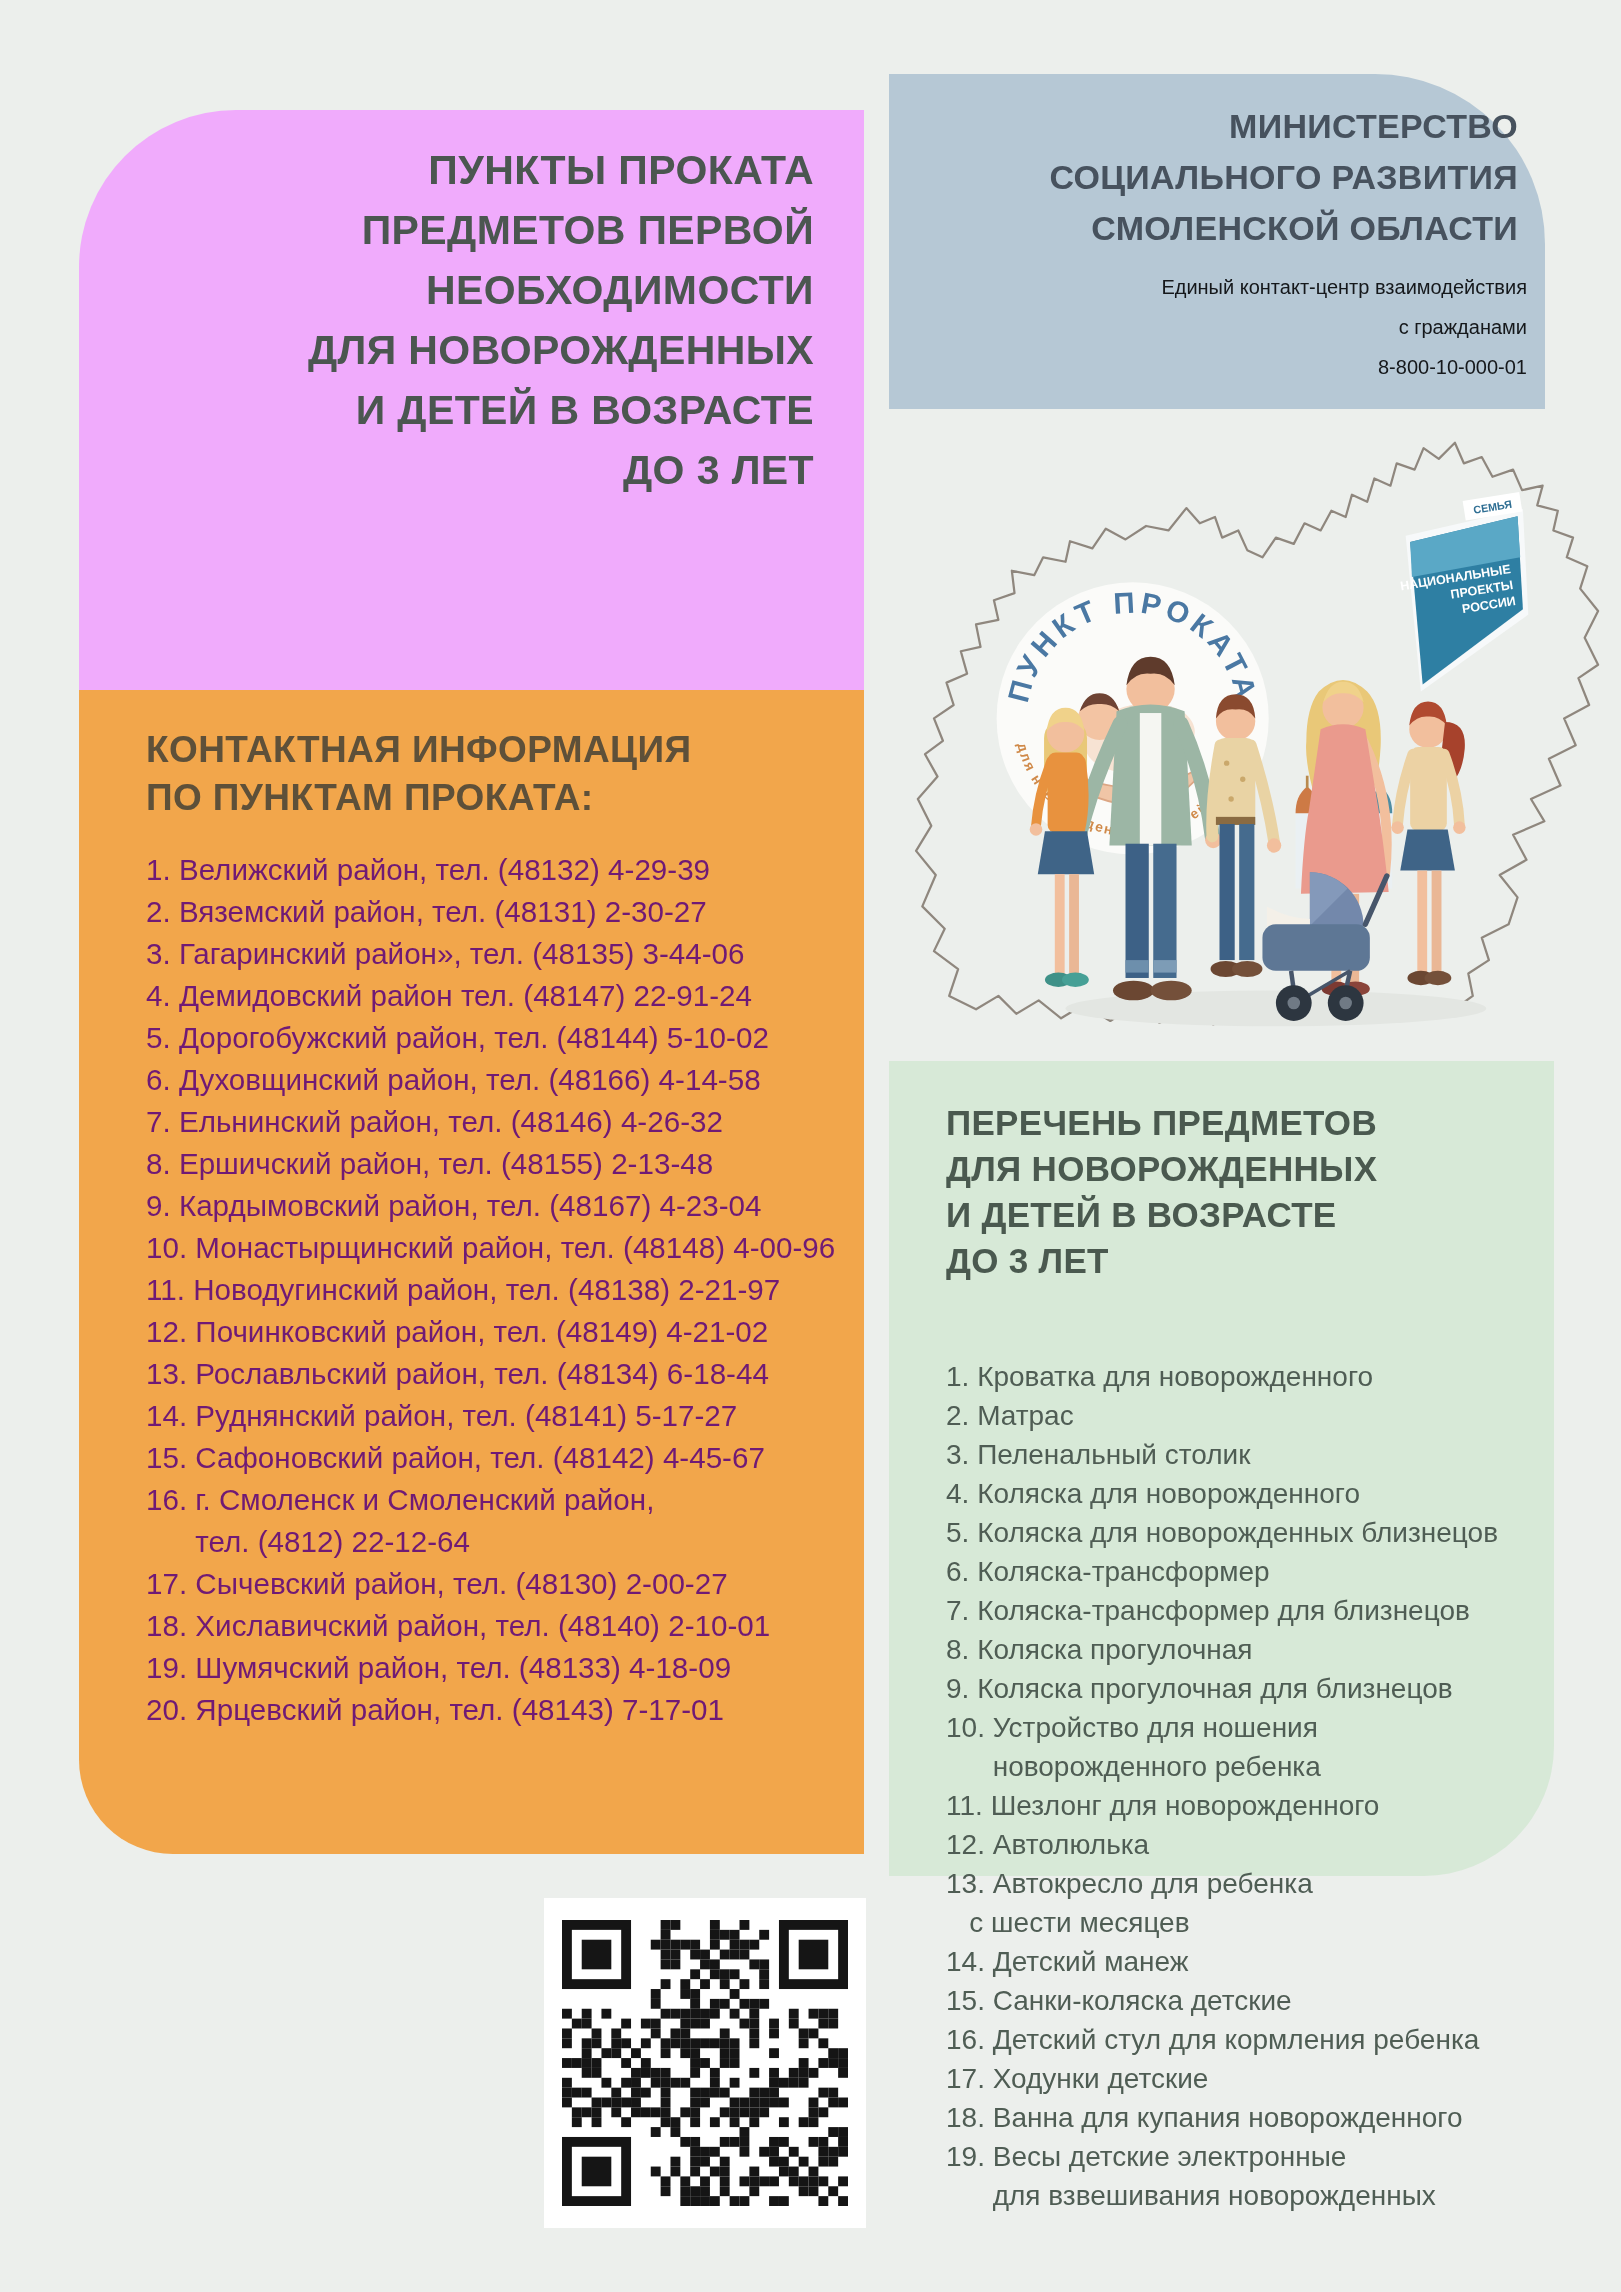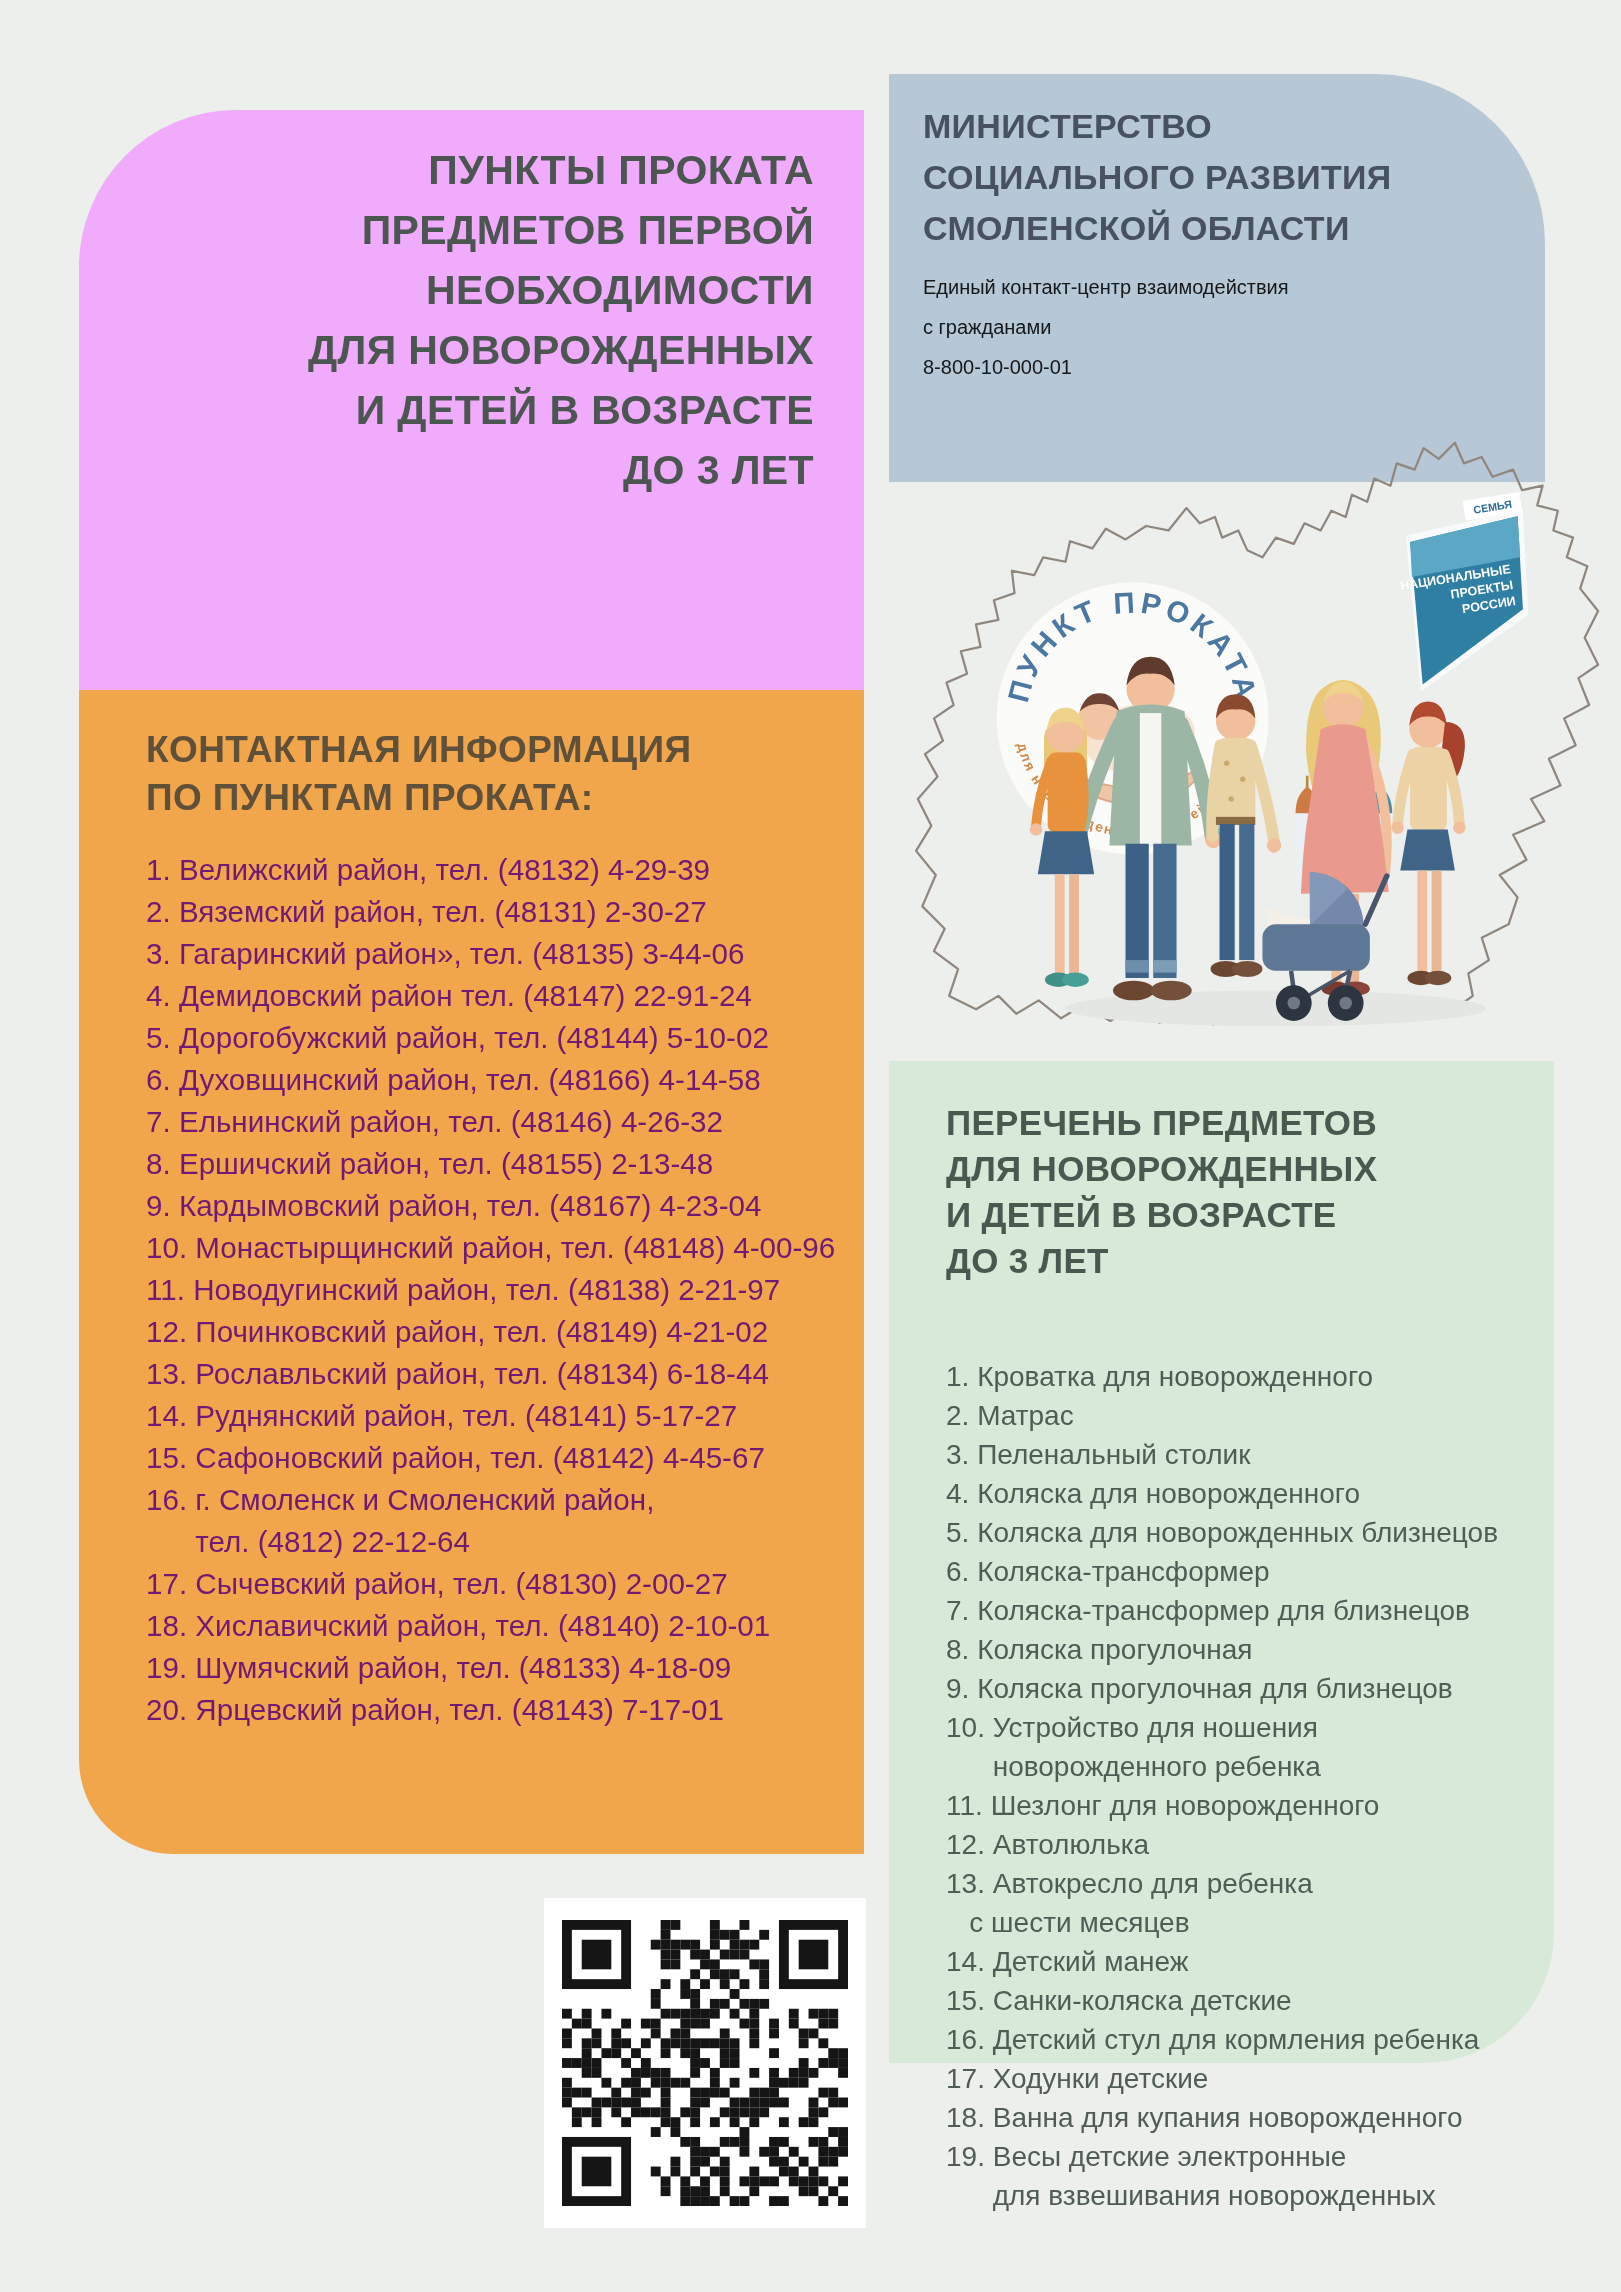--- a/index.html
+++ b/index.html
@@ -22,22 +22,23 @@
     position:absolute;top:30px;right:50px;left:54px;
     text-align:right;
     font-weight:bold;
     font-size:41px;line-height:60px;
     letter-spacing:0.4px;
     color:#4b5650;
   }
 
   
   .ministry-box{
-    left:889px;top:74px;width:656px;height:408px;
+    left:889px;top:74px;width:656px;height:335px;
     border-radius:0 170px 0 0;
+    text-align:right;
   }
   .ministry-title{
     position:absolute;left:34px;top:27px;right:27px;
     font-weight:bold;font-size:34px;line-height:51px;
     color:#47525e;letter-spacing:0.3px;
   }
   .ministry-contact{
     position:absolute;left:34px;top:193px;right:18px;
     font-size:20px;line-height:40px;color:#15181b;
   }
@@ -53,21 +54,21 @@
     color:#5e5039;letter-spacing:0.4px;
   }
   .contact-list{
     position:absolute;left:67px;top:159px;right:9px;
     font-size:29.6px;line-height:42px;color:#701a75;
   }
   .contact-list .row{white-space:pre-wrap;}
 
   
   .items-box{
-    left:889px;top:1061px;width:665px;height:1002px;
+    left:889px;top:1061px;width:665px;height:815px;
     border-radius:0 0 130px 0;
   }
   .items-header{
     position:absolute;left:57px;top:39px;
     font-weight:bold;font-size:35px;line-height:46px;
     color:#4a594f;letter-spacing:0.3px;
   }
   .items-list{
     position:absolute;left:57px;top:296px;right:7.2px;
     font-size:28px;line-height:39px;color:#4f5d54;

